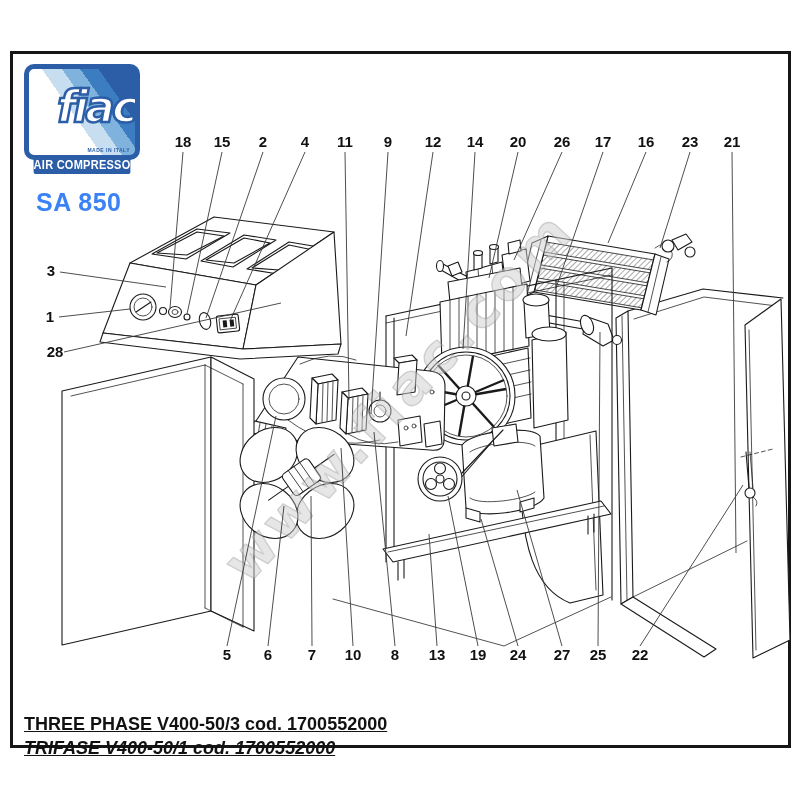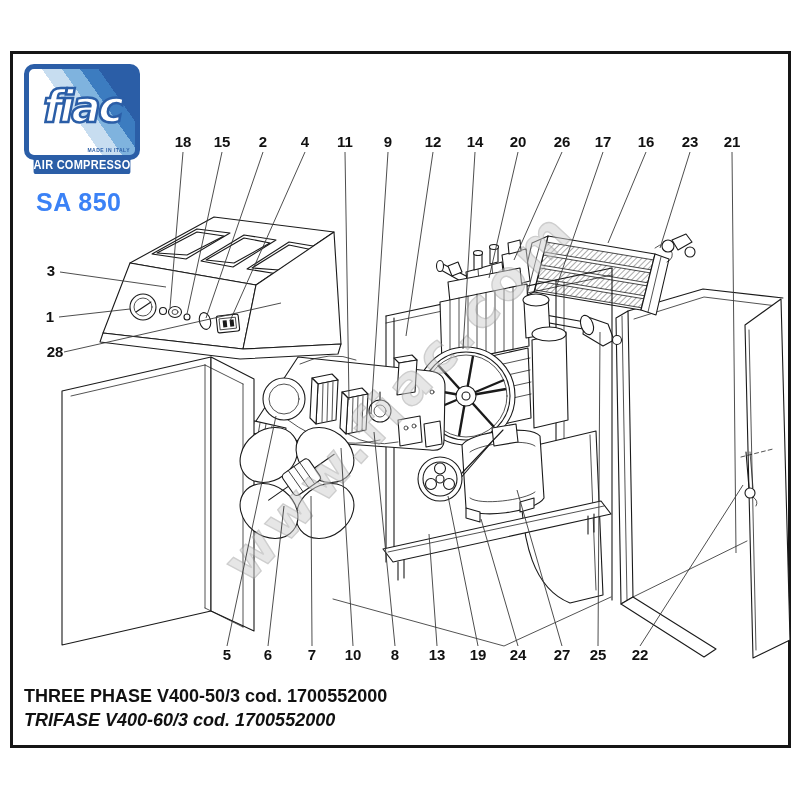--- a/index.html
+++ b/index.html
@@ -5,30 +5,30 @@
   html,body{margin:0;padding:0;background:#fff;}
   #page{position:relative;width:800px;height:800px;background:#fff;overflow:hidden;
         font-family:"Liberation Sans","DejaVu Sans",sans-serif;}
   #frame{position:absolute;left:10px;top:51px;width:781px;height:697px;
          border:3px solid #161616;box-sizing:border-box;}
   
   #logo{position:absolute;left:24px;top:64px;width:116px;height:110px;}
   #logo-square{position:relative;width:106px;height:86px;border:5px solid #2b5ea7;border-radius:10px;
     background:linear-gradient(55deg,#ffffff 0%,#ffffff 44%,#c7ddf0 44%,#c7ddf0 56%,#7fb3de 56%,#7fb3de 67%,#3c7cc0 67%,#3c7cc0 78%,#2b5ea7 78%,#2b5ea7 100%);
     overflow:hidden;}
-  #logo-word{position:absolute;left:0;right:0;top:16px;text-align:center;
+  #logo-word{position:absolute;left:0;right:0;top:16px;text-align:right;
     font-family:"DejaVu Sans",sans-serif;font-style:italic;font-weight:bold;font-size:44px;
     letter-spacing:-3px;color:#fff;-webkit-text-stroke:2.5px #2b5ea7;line-height:1;}
   #logo-madein{position:absolute;right:5px;bottom:2px;font-size:5px;font-weight:bold;color:#2b5ea7;letter-spacing:.5px;}
   #logo-bar{position:absolute;left:3px;top:92px;width:110px;height:18px;background:#2b5ea7;border-radius:2px;
     color:#fff;font-weight:bold;font-size:12.5px;line-height:18px;text-align:center;
     transform:scaleX(.88);transform-origin:center;white-space:nowrap;letter-spacing:.3px;}
   #model{position:absolute;left:36px;top:188px;font-size:25px;font-weight:bold;color:#3b82f6;letter-spacing:.5px;}
   
-  #footer{position:absolute;left:24px;top:684px;color:#111;}
+  #footer{position:absolute;left:24px;top:712px;color:#111;text-decoration:underline;}
   #footer .f1{font-size:18px;font-weight:bold;line-height:24px;}
   #footer .f2{font-size:18px;font-weight:bold;font-style:italic;line-height:24px;}
   
   svg{position:absolute;left:0;top:0;}
   .ln{fill:none;stroke:#1a1a1a;stroke-width:1.1;stroke-linejoin:round;stroke-linecap:round;}
   .fw{fill:#ffffff;stroke:#1a1a1a;stroke-width:1.1;stroke-linejoin:round;}
   .thin{stroke-width:.75;}
   .spoke{stroke:#1a1a1a;stroke-width:2.4;}
   #callout-layer line{stroke:#3a3a3a;stroke-width:.9;}
   #callout-layer text{font-family:"Liberation Sans","DejaVu Sans",sans-serif;font-weight:bold;
@@ -366,15 +366,15 @@
         <text x="562" y="660">27</text>
         <line x1="598" y1="646" x2="600" y2="332"></line>
         <text x="598" y="660">25</text>
         <line x1="640" y1="646" x2="743" y2="485"></line>
         <text x="640" y="660">22</text>
       </g>
   </svg>
 
   <div id="footer">
     <div class="f1">THREE PHASE V400-50/3 cod. 1700552000</div>
-    <div class="f2">TRIFASE V400-60/3 cod. 1700552000</div>
+    <div class="f2">TRIFASE V400-50/1 cod. 1700552000</div>
   </div>
 </div>
 
 </body></html>

